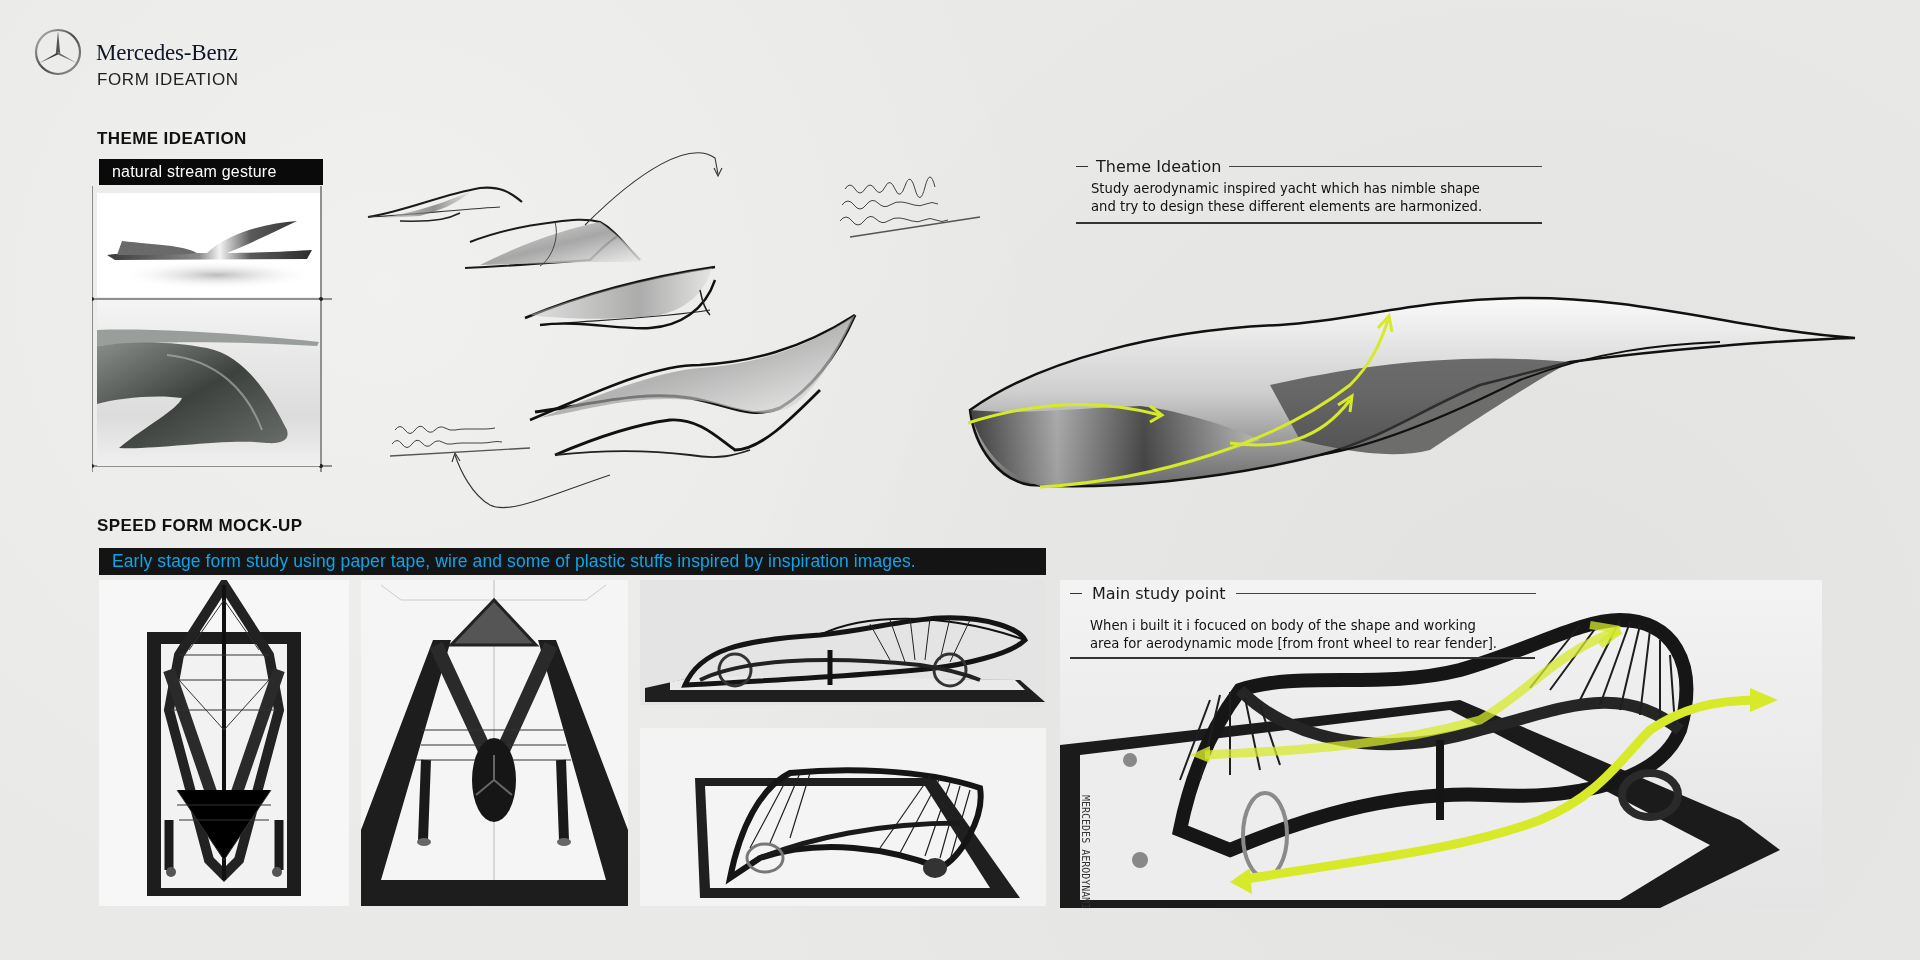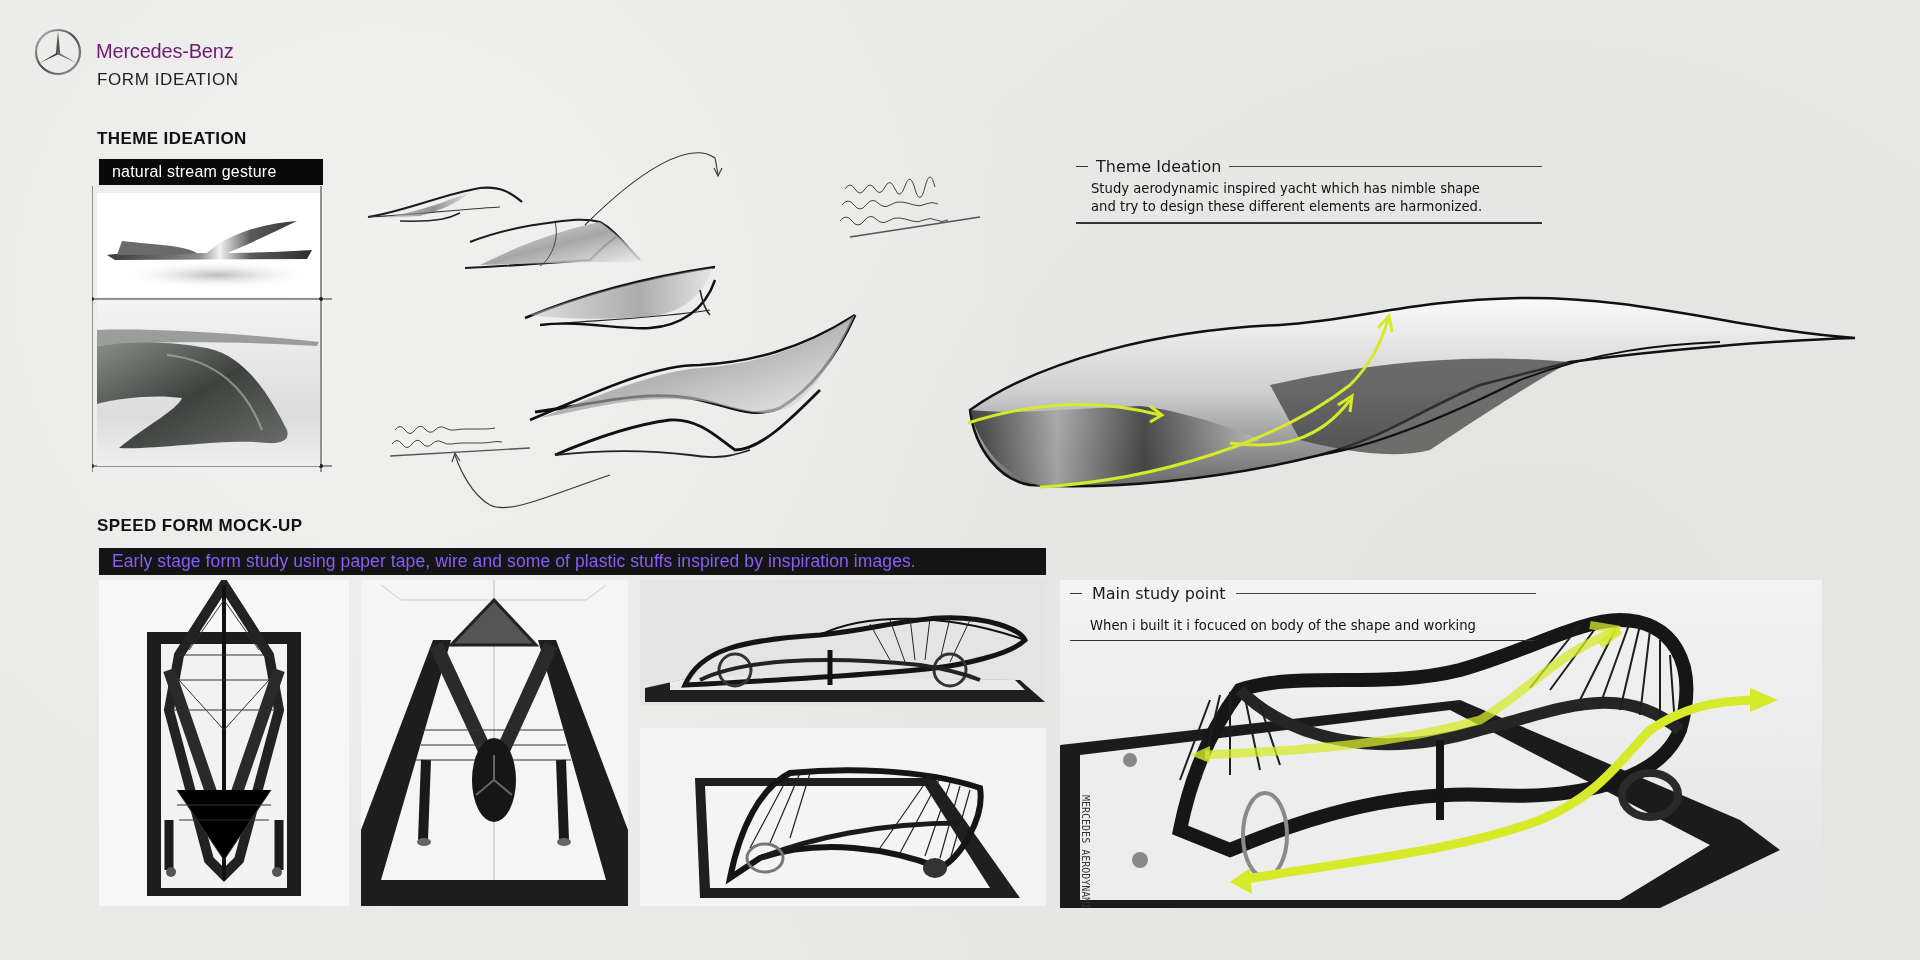--- a/index.html
+++ b/index.html
@@ -12,22 +12,22 @@
     font-family: "DejaVu Sans", sans-serif;
     color: #1a1a1a;
     position: relative;
   }
   .abs { position: absolute; }
 
   
   .brand-logo { left: 34px; top: 28px; width: 48px; height: 48px; }
   .brand-name {
     left: 96px; top: 40px;
-    font-family: Liberation Sans, sans-serif;
-    font-size: 20px; color: #701a75; letter-spacing: -0.2px;
+    font-family: Liberation Serif, serif;
+    font-size: 23px; color: #0f172a; letter-spacing: -0.2px;
   }
   .brand-sub {
     left: 97px; top: 70px;
     font-family: "Liberation Sans", sans-serif;
     font-size: 17px; color: #1f1f1f; letter-spacing: 0.6px;
   }
 
   .section-title {
     font-family: "Liberation Sans", sans-serif;
     font-weight: bold; font-size: 17px; letter-spacing: 0.4px; color: #111;
@@ -51,21 +51,21 @@
     font-family: "DejaVu Sans", sans-serif; font-size: 16px; color: #1a1a1a;
   }
   .note-body {
     font-family: "DejaVu Sans", sans-serif; font-size: 13.2px; line-height: 17.5px; color: #111;
   }
   .note-rule { height: 1.5px; background: #333; }
 
   
   .caption-bar {
     left: 99px; top: 548px; width: 947px; height: 27px;
-    background: #141414; color: #8b5cf6;
+    background: #141414; color: #0ea5e9;
     font-family: "Liberation Sans", sans-serif;
     font-size: 17.5px; line-height: 27px; padding-left: 13px; letter-spacing: 0.1px;
   }
   .photo { background: #f4f4f4; overflow: hidden; }
   .photo svg { display: block; }
 
   .study-box { left: 1060px; top: 580px; width: 762px; height: 328px; background: #4d7c0f; overflow: hidden; }
 </style>
 </head>
 <body>
@@ -341,16 +341,17 @@
   </svg>
 
   <div class="abs" style="left:10px; top:4px; width:480px;">
     <div class="note-title-row" style="gap:10px;">
       <span class="note-dash"></span>
       <span class="note-title" style="font-size:16px;">Main study point</span>
       <span class="note-line" style="max-width:300px;"></span>
     </div>
     <div class="note-body" style="padding-left:20px; margin-top:14px; font-size:13.2px;">
       <div>When i built it i focuced on body of the shape and working</div>
+      <div>area for aerodynamic mode [from front wheel to rear fender].</div>
     </div>
     <div class="note-rule" style="margin-top:5px; width:465px;"></div>
   </div>
 </div>
 
 </body></html>

